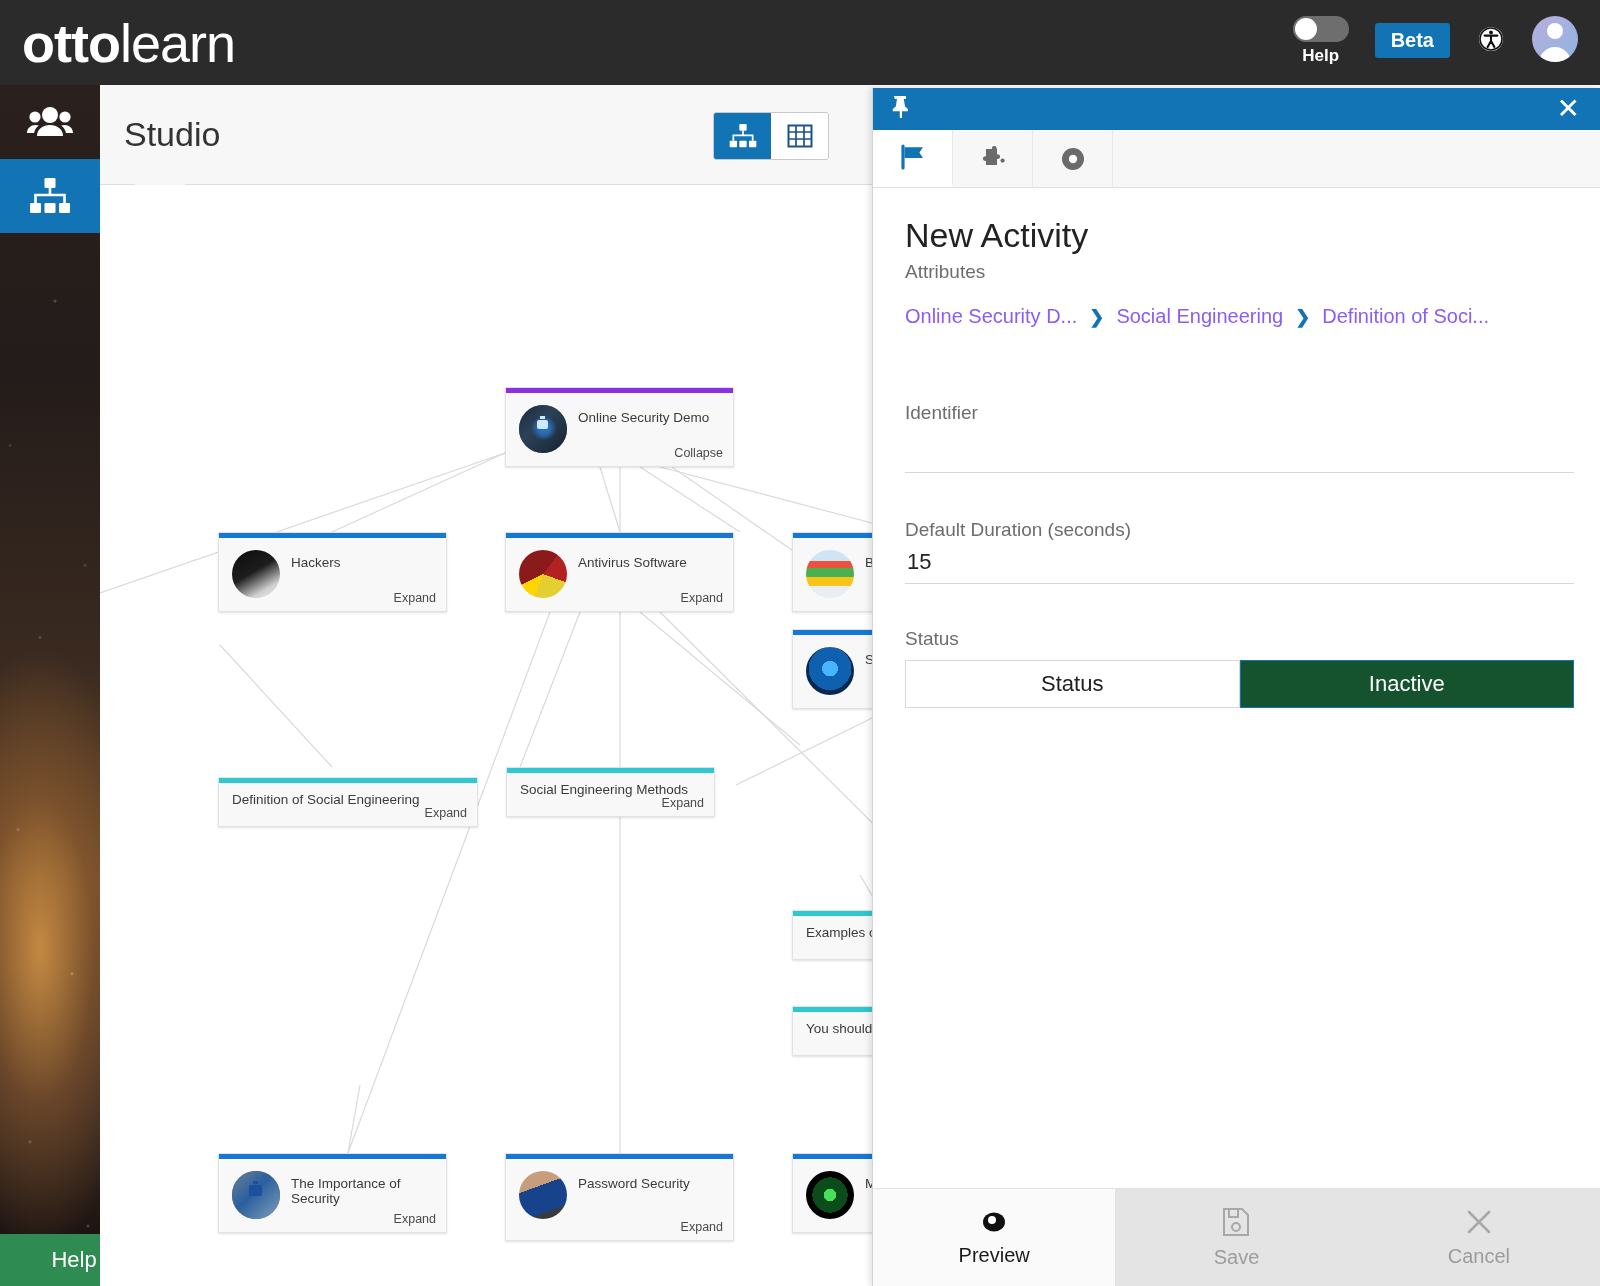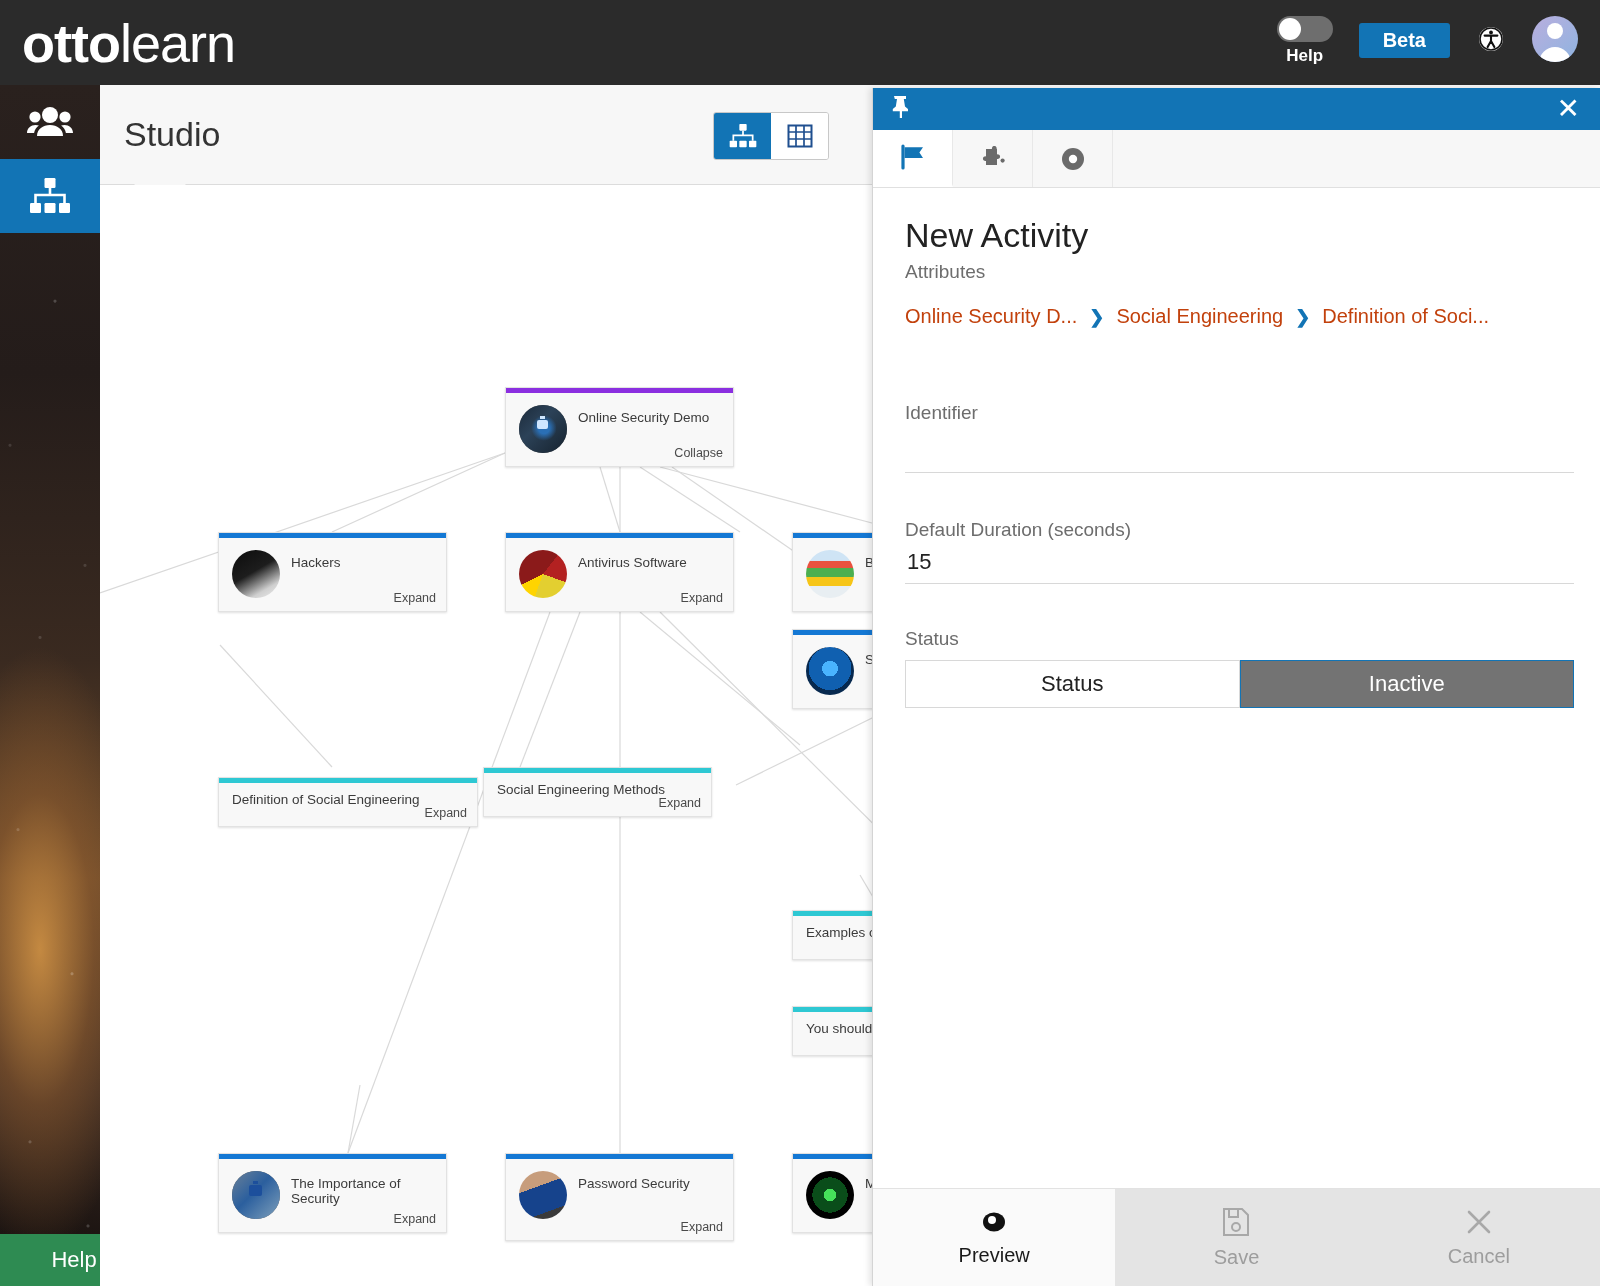--- a/index.html
+++ b/index.html
@@ -27,21 +27,21 @@
     width: 56px; height: 26px; border-radius: 13px; background: #6e6e6e;
     position: relative; cursor: pointer;
   }
   .toggle .knob {
     position: absolute; left: 2px; top: 2px; width: 22px; height: 22px;
     border-radius: 50%; background: #fff;
   }
   .help-label { color: #fff; font-size: 17px; font-weight: 700; margin-top: 4px; }
   .beta {
     background: #1274b5; color: #fff; font-weight: 700; font-size: 20px;
-    padding: 6px 24px; border-radius: 3px; margin-right: 28px; margin-bottom: 12px;
+    padding: 6px 16px; border-radius: 3px; margin-right: 28px; margin-bottom: 12px;
     cursor: pointer;
   }
   .access-icon { margin-right: 28px; margin-bottom: 14px; cursor: pointer; }
   .avatar {
     width: 46px; height: 46px; border-radius: 50%; margin-bottom: 8px;
     background: linear-gradient(135deg, #b9aede 0%, #8fb4e0 100%);
     position: relative; overflow: hidden; cursor: pointer;
   }
   .avatar .head { position: absolute; left: 50%; top: 7px; transform: translateX(-50%);
     width: 16px; height: 16px; border-radius: 50%; background: #fff; }
@@ -159,41 +159,41 @@
   .panel-tabs { height: 58px; background: #f7f7f7; border-bottom: 1px solid #e0e0e0; display: flex; }
   .ptab { width: 80px; display: flex; align-items: center; justify-content: center; cursor: pointer; }
   .ptab.active { background: #fff; border-bottom: 3px solid #fff; }
   .ptab:not(.active) { border-right: 1px solid #e8e8e8; }
   .ptab.active { border-right: 1px solid #e8e8e8; }
 
   .panel-body { padding: 28px 26px 0 32px; height: calc(100% - 42px - 58px - 98px); overflow: hidden; }
   .panel-h1 { font-size: 34px; color: #222; font-weight: 400; }
   .panel-sub { font-size: 19px; color: #6d6d6d; margin-top: 6px; }
   .crumbs { margin-top: 22px; display: flex; align-items: center; flex-wrap: nowrap; }
-  .crumb { color: #c2410c; font-size: 20px; cursor: pointer; white-space: nowrap; }
+  .crumb { color: #8b5cf6; font-size: 20px; cursor: pointer; white-space: nowrap; }
   .crumb-sep { color: #1274b5; font-size: 18px; font-weight: 700; margin: 0 12px; }
 
   .field { margin-top: 46px; }
   .field-label { font-size: 19px; color: #6d6d6d; }
   .field-input {
     width: 100%; border: none; border-bottom: 1px solid #d8d8d8; outline: none;
     font-family: "Liberation Sans", sans-serif; font-size: 22px; color: #222;
     padding: 8px 2px; background: transparent;
   }
   .field.idfield { margin-top: 74px; }
   .field.idfield .field-input { padding-top: 14px; }
 
   .status-wrap { margin-top: 44px; }
   .seg { display: flex; margin-top: 10px; }
   .seg-btn {
     flex: 1; height: 48px; display: flex; align-items: center; justify-content: center;
     font-size: 22px; cursor: pointer; border: 1px solid #d8d8d8;
   }
   .seg-btn.off { background: #fff; color: #222; }
-  .seg-btn.on { background: #737373; color: #fff; border-color: #1274b5; }
+  .seg-btn.on { background: #14532d; color: #fff; border-color: #1274b5; }
 
   .panel-footer {
     position: absolute; left: 0; bottom: 0; width: 100%; height: 98px;
     border-top: 1px solid #e2e2e2; display: flex;
   }
   .foot-btn { flex: 1; display: flex; flex-direction: column; align-items: center; justify-content: center; gap: 5px; }
   .foot-btn.enabled { background: #fafafa; color: #1a1a1a; cursor: pointer; }
   .foot-btn.disabled { background: #e4e4e4; color: #9d9d9d; cursor: default; }
   .foot-label { font-size: 20px; }
 </style>
@@ -335,21 +335,21 @@
           <div class="thumb">
             <div class="th-net"></div>
           </div>
           <div class="title">So</div>
         </div>
         <div class="node small" style="left: 118px; top: 592px; width: 260px; height: 50px;">
           <div class="bar" style="background: rgb(46, 200, 211);"></div>
           <div class="title">Definition of Social Engineering</div>
           <div class="action">Expand</div>
         </div>
-        <div class="node small" style="left: 383px; top: 582px; width: 229px; height: 50px;">
+        <div class="node small" style="left: 406px; top: 582px; width: 209px; height: 50px;">
           <div class="bar" style="background: rgb(46, 200, 211);"></div>
           <div class="title">Social Engineering Methods</div>
           <div class="action">Expand</div>
         </div>
         <div class="node small" style="left: 692px; top: 725px; width: 229px; height: 50px;">
           <div class="bar" style="background: rgb(46, 200, 211);"></div>
           <div class="title">Examples of so</div>
         </div>
         <div class="node small" style="left: 692px; top: 821px; width: 229px; height: 50px;">
           <div class="bar" style="background: rgb(46, 200, 211);"></div>

